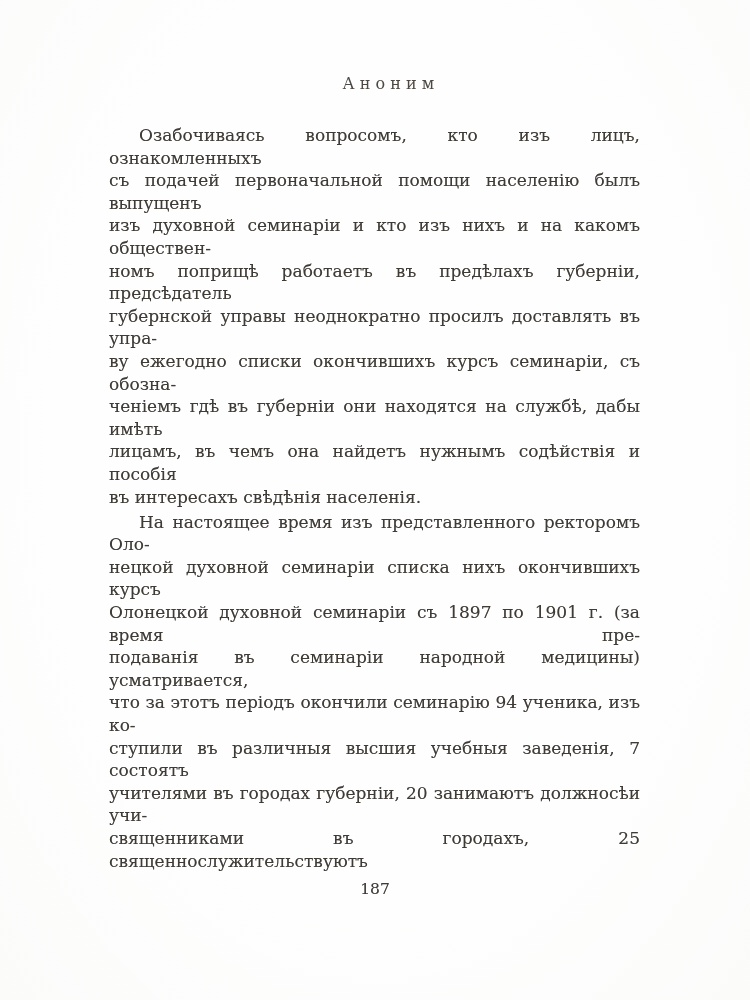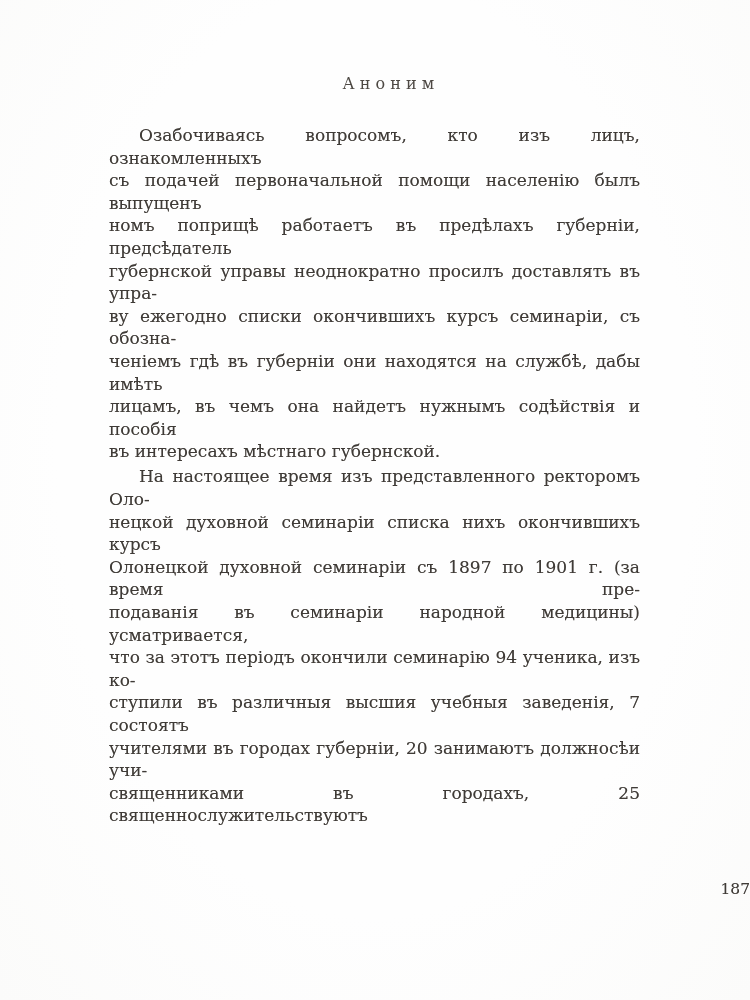--- a/index.html
+++ b/index.html
@@ -47,42 +47,43 @@
     white-space: normal;
     overflow: hidden;
   }
   .line.first { text-indent: 30px; }
   .line.last { text-align-last: left; }
   .page-number {
     position: absolute;
     top: 880px;
     left: 0;
     width: 750px;
-    text-align: right;
+    text-align: center;
     font-size: 15.5px;
     color: var(--ink, #47423e);
     text-shadow: 0 0 0.5px rgba(70, 64, 58, 0.4);
   }
 </style>
 </head>
 <body>
 
 <div class="book-page">
   <div class="running-head">Аноним</div>
 
   <div class="page-text">
       <div class="para">
         <div class="line first">Озабочиваясь вопросомъ, кто изъ лицъ, ознакомленныхъ</div>
         <div class="line">съ подачей первоначальной помощи населенію былъ выпущенъ</div>
+        <div class="line">изъ духовной семинаріи и кто изъ нихъ и на какомъ обществен-</div>
         <div class="line">номъ поприщѣ работаетъ въ предѣлахъ губерніи, предсѣдатель</div>
         <div class="line">губернской управы неоднократно просилъ доставлять въ упра-</div>
         <div class="line">ву ежегодно списки окончившихъ курсъ семинаріи, съ обозна-</div>
         <div class="line">ченіемъ гдѣ въ губерніи они находятся на службѣ, дабы имѣть</div>
         <div class="line">лицамъ, въ чемъ она найдетъ нужнымъ содѣйствія и пособія</div>
-        <div class="line last">въ интересахъ мѣстнаго губернской.</div>
+        <div class="line last">въ интересахъ свѣдѣнія населенія.</div>
       </div>
       <div class="para">
         <div class="line first">На настоящее время изъ представленного ректоромъ Оло-</div>
         <div class="line">нецкой духовной семинаріи списка нихъ окончившихъ курсъ</div>
         <div class="line">Олонецкой духовной семинаріи съ 1897 по 1901 г. (за время пре-</div>
         <div class="line">подаванія въ семинаріи народной медицины) усматривается,</div>
         <div class="line">что за этотъ періодъ окончили семинарію 94 ученика, изъ ко-</div>
         <div class="line">ступили въ различныя высшия учебныя заведенія, 7 состоятъ</div>
         <div class="line">учителями въ городах губерніи, 20 занимаютъ должносѣи учи-</div>
         <div class="line">священниками въ городахъ, 25 священнослужительствуютъ</div>

